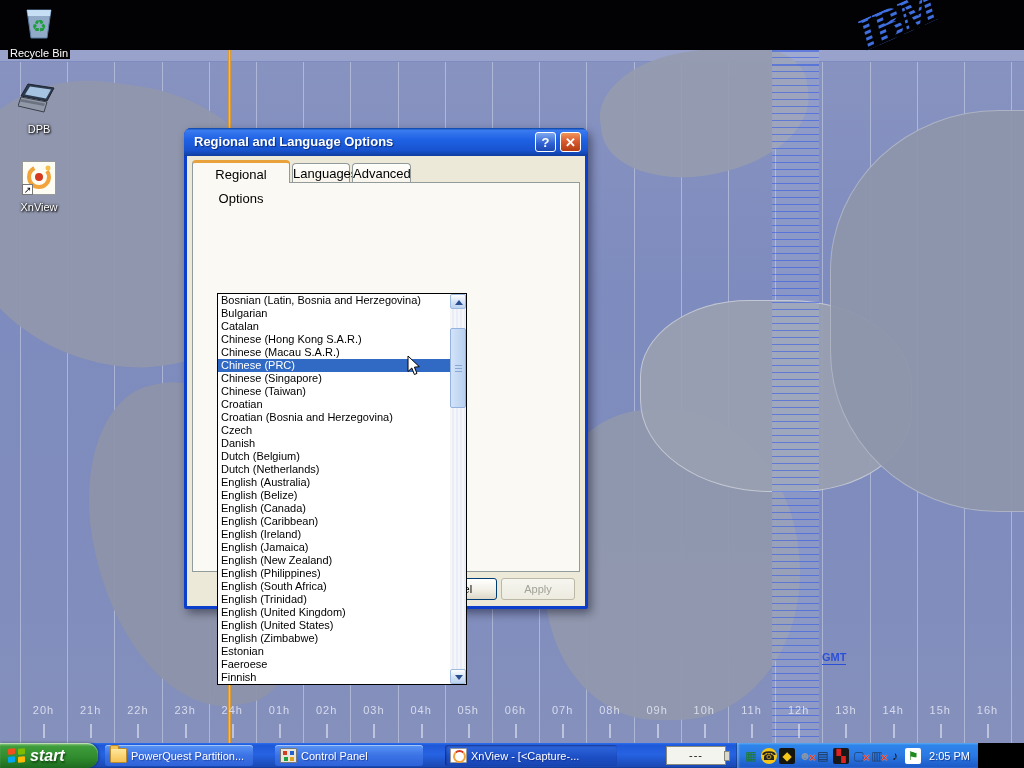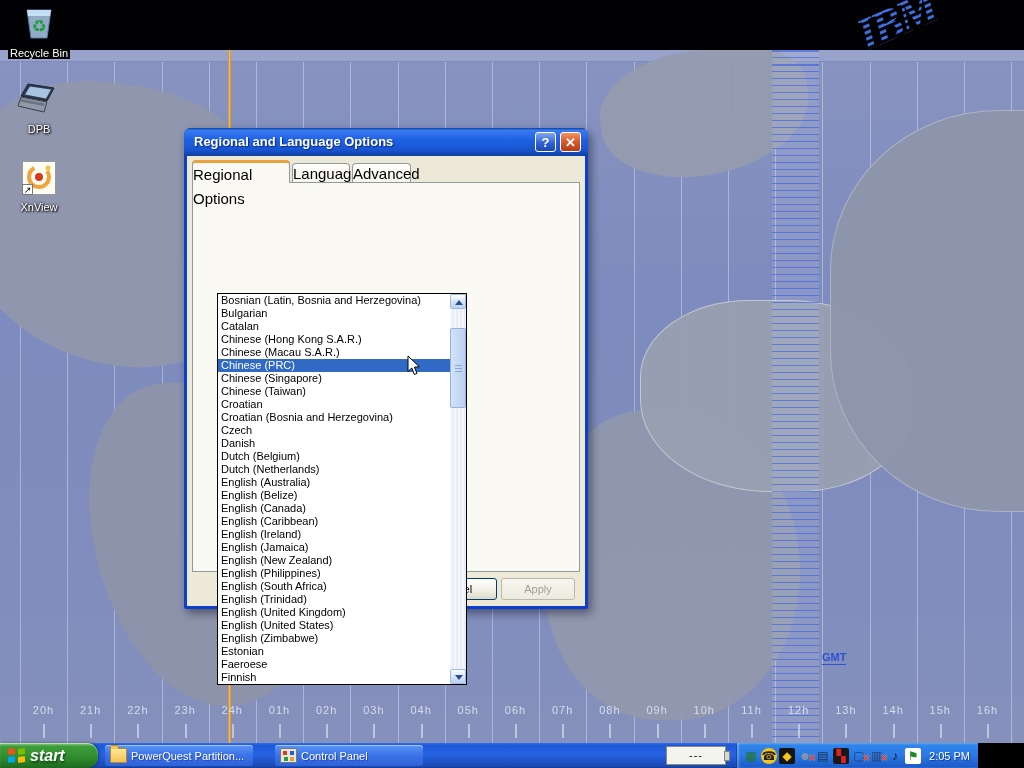--- a/index.html
+++ b/index.html
@@ -48,21 +48,21 @@
     background:linear-gradient(180deg,#0842A0 0%,#3B7BF0 8%,#1E61E4 42%,#1853CF 80%,#0E3E9E 100%);}
   .title-text{position:absolute;left:10px;top:6px;color:#fff;font-size:13px;font-weight:bold;
     text-shadow:1px 1px 1px #0A2A7A;}
   .cap-btn{position:absolute;top:4px;width:21px;height:20px;border:1px solid #fff;border-radius:3px;
     color:#fff;font-weight:bold;text-align:center;line-height:19px;font-size:13px;box-sizing:border-box;}
   .help-btn{right:32px;background:linear-gradient(180deg,#7FA8EF,#2E5FD1 60%,#1C48B0);}
   .close-btn{right:7px;background:linear-gradient(180deg,#F0975C,#DA5B30 45%,#B33C12);}
   .dlg-body{position:absolute;left:3px;right:3px;top:28px;bottom:3px;background:#ECE9D8;}
 
   .tab{position:absolute;box-sizing:border-box;border:1px solid #919B9C;border-bottom:none;
-    border-radius:4px 4px 0 0;text-align:left;font-size:15px;color:#000;
+    border-radius:4px 4px 0 0;text-align:center;font-size:13px;color:#000;
     background:linear-gradient(180deg,#FEFEFB,#EFEBDC);}
   .tab.inactive{top:7px;height:37px;line-height:19px;}
   .tab.active{top:4px;height:23px;line-height:24px;background:#FAF9F3;z-index:2;
     border-top:3px solid #E9A23B;}
   #tab-0{left:5px;width:98px;}
   #tab-1{left:105px;width:58px;}
   #tab-2{left:165px;width:59px;}
   .tab-page{position:absolute;left:5px;top:26px;width:388px;height:390px;box-sizing:border-box;
     border:1px solid #919B9C;background:#FAF9F3;z-index:1;}
 
@@ -352,20 +352,24 @@
     </div>
     <div id="task-buttons">
         <div class="task-btn">
           <span class="tb-icon folder-icon"></span>
           <span class="tb-label">PowerQuest Partition...</span>
         </div>
         <div class="task-btn">
           <span class="tb-icon control-panel-icon"></span>
           <span class="tb-label">Control Panel</span>
         </div>
+        <div class="task-btn active">
+          <span class="tb-icon xnview-icon"></span>
+          <span class="tb-label">XnView - [&lt;Capture-...</span>
+        </div>
       </div>
     <div id="power-meter">
       <span class="battery">---</span>
       <span class="plug"></span>
     </div>
     <div id="tray">
       <span id="tray-icons">
           <span class="tray-ico" style="background: transparent; color: rgb(31, 122, 31);">▦</span>
           <span class="tray-ico round" style="background: rgb(245, 197, 24); color: rgb(34, 34, 34);">☎</span>
           <span class="tray-ico" style="background: rgb(21, 21, 15); color: rgb(245, 197, 24);">◆</span>

